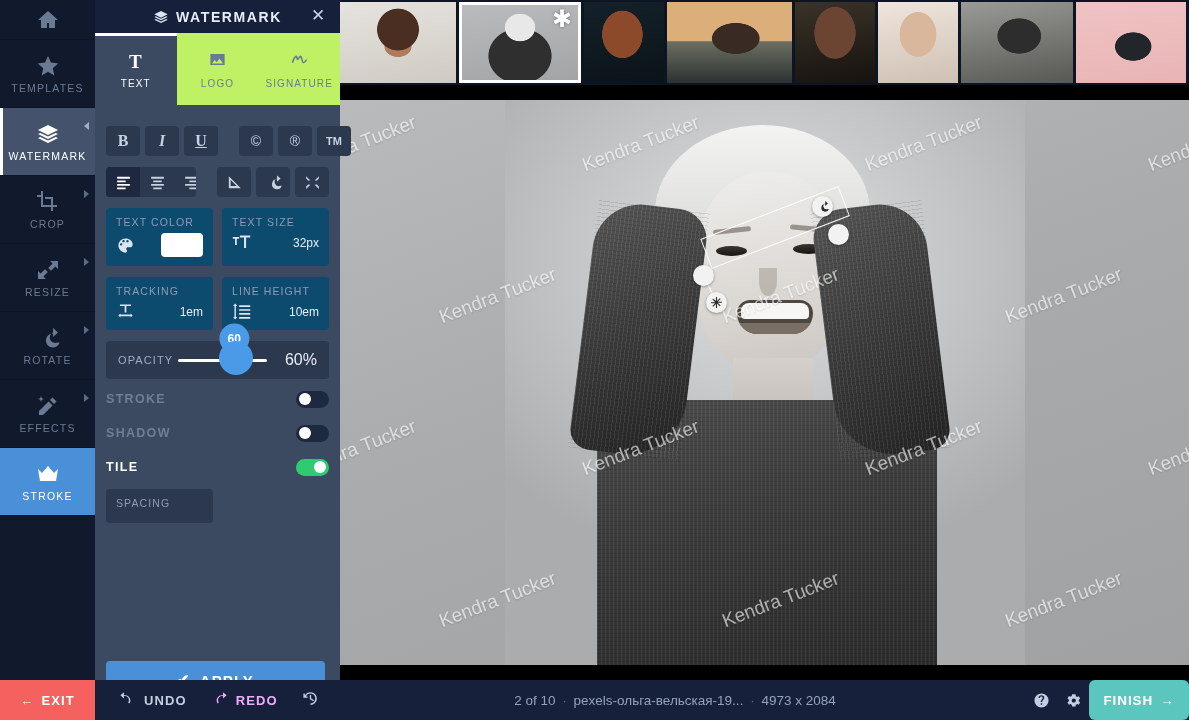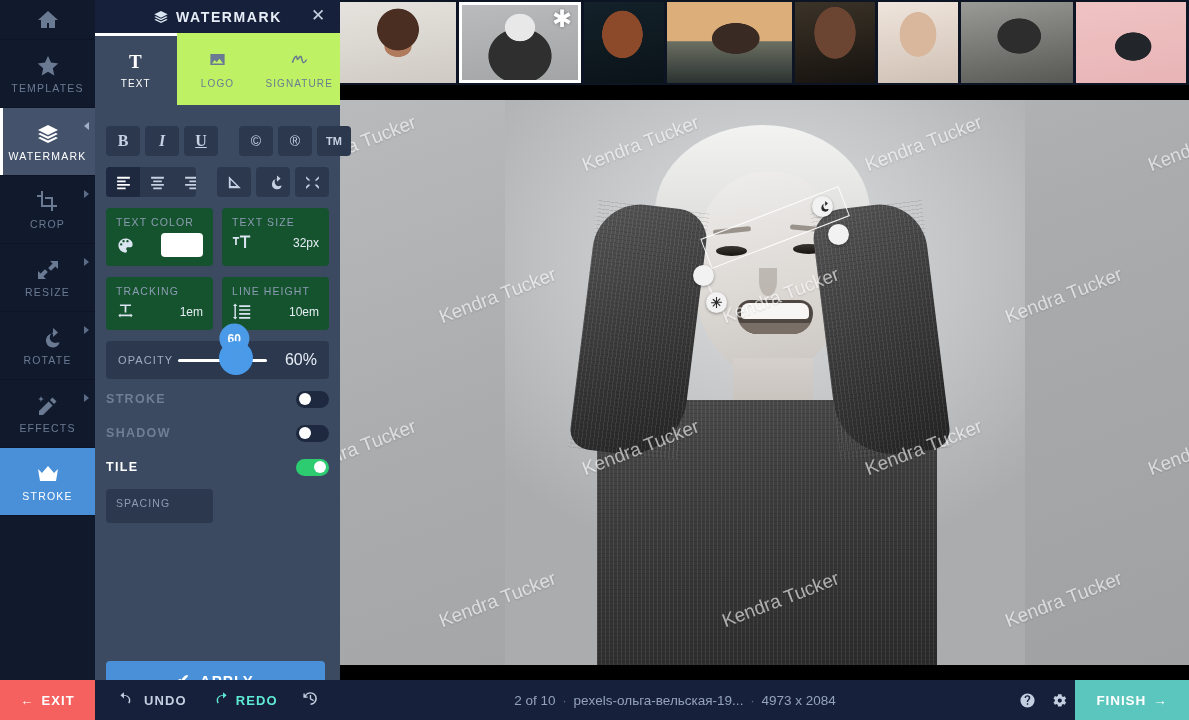--- a/index.html
+++ b/index.html
@@ -84,21 +84,21 @@
   }
   .fbtn.serif { font-family: "Liberation Serif", serif; font-size: 16px; font-weight: 700; }
   .fbtn svg { width: 17px; height: 17px; fill: currentColor; }
   .seg { display: flex; background: #2b384d; border-radius: 4px; overflow: hidden; }
   .seg .fbtn { border-radius: 0; background: transparent; }
   .seg .fbtn.on { background: #1e2940; color: #ffffff; }
   .gap { width: 11px; flex: none; }
 
   .grid2 { display: flex; gap: 9px; margin-top: 11px; }
   .card {
-    flex: 1; background: #14532d; border-radius: 4px; padding: 8px 10px 9px 10px;
+    flex: 1; background: #0c4a6e; border-radius: 4px; padding: 8px 10px 9px 10px;
     cursor: pointer;
   }
   .card .cap { font-size: 10.5px; letter-spacing: 1.1px; color: #8d9cb4; margin-bottom: 5px; }
   .card .val-row { display: flex; align-items: center; justify-content: space-between; }
   .card .val-row .ci { color: #dbe4f1; display: flex; }
   .card .val-row .ci svg { width: 19px; height: 19px; fill: currentColor; }
   .card .val { font-size: 12px; color: #e6edf7; }
   .swatch {
     width: 42px; height: 24px; background: #ffffff; border-radius: 4px;
   }
@@ -273,39 +273,39 @@
   .exit {
     width: 95px; height: 40px; background: #f4615e; color: #ffffff;
     display: flex; align-items: center; justify-content: center; gap: 7px;
     font-size: 13px; font-weight: 700; letter-spacing: 1.1px; cursor: pointer;
   }
   .hist { display: flex; align-items: center; gap: 24px; padding-left: 24px; }
   .hbtn {
     display: flex; align-items: center; gap: 8px; color: #c3cee0;
     font-size: 13px; font-weight: 700; letter-spacing: 1.1px; cursor: pointer;
   }
-  .hbtn.dim { color: #5eead4; justify-content: flex-end; }
+  .hbtn.dim { color: #f0abfc; justify-content: flex-end; }
   .hbtn svg { width: 17px; height: 17px; fill: currentColor; }
   .status {
     position: absolute; left: 340px; width: 670px; text-align: center;
     color: #93a2ba; font-size: 13.5px;
   }
   .status .sep { color: #5d6b82; padding: 0 3px; }
   .right-tools {
     margin-left: auto; display: flex; align-items: center; height: 40px;
   }
   .rtool {
     width: 32px; height: 40px; display: flex; align-items: center; justify-content: center;
     color: #c3cee0; cursor: pointer;
   }
   .rtool svg { width: 17px; height: 17px; fill: currentColor; }
   .finish {
-    width: 114px; height: 40px; background: #5bc6bd; color: #ffffff;
+    width: 100px; height: 40px; background: #5bc6bd; color: #ffffff;
     display: flex; align-items: center; justify-content: center; gap: 7px;
-    font-size: 13.5px; font-weight: 700; letter-spacing: .9px; cursor: pointer;
+    font-size: 13.5px; font-weight: 700; letter-spacing: .9px; cursor: pointer; border-radius: 6px;
   }
 </style>
 </head>
 <body>
 
 <div class="app">
 
   <div class="rail">
     <div class="rail-item home">
       <span class="ic">

